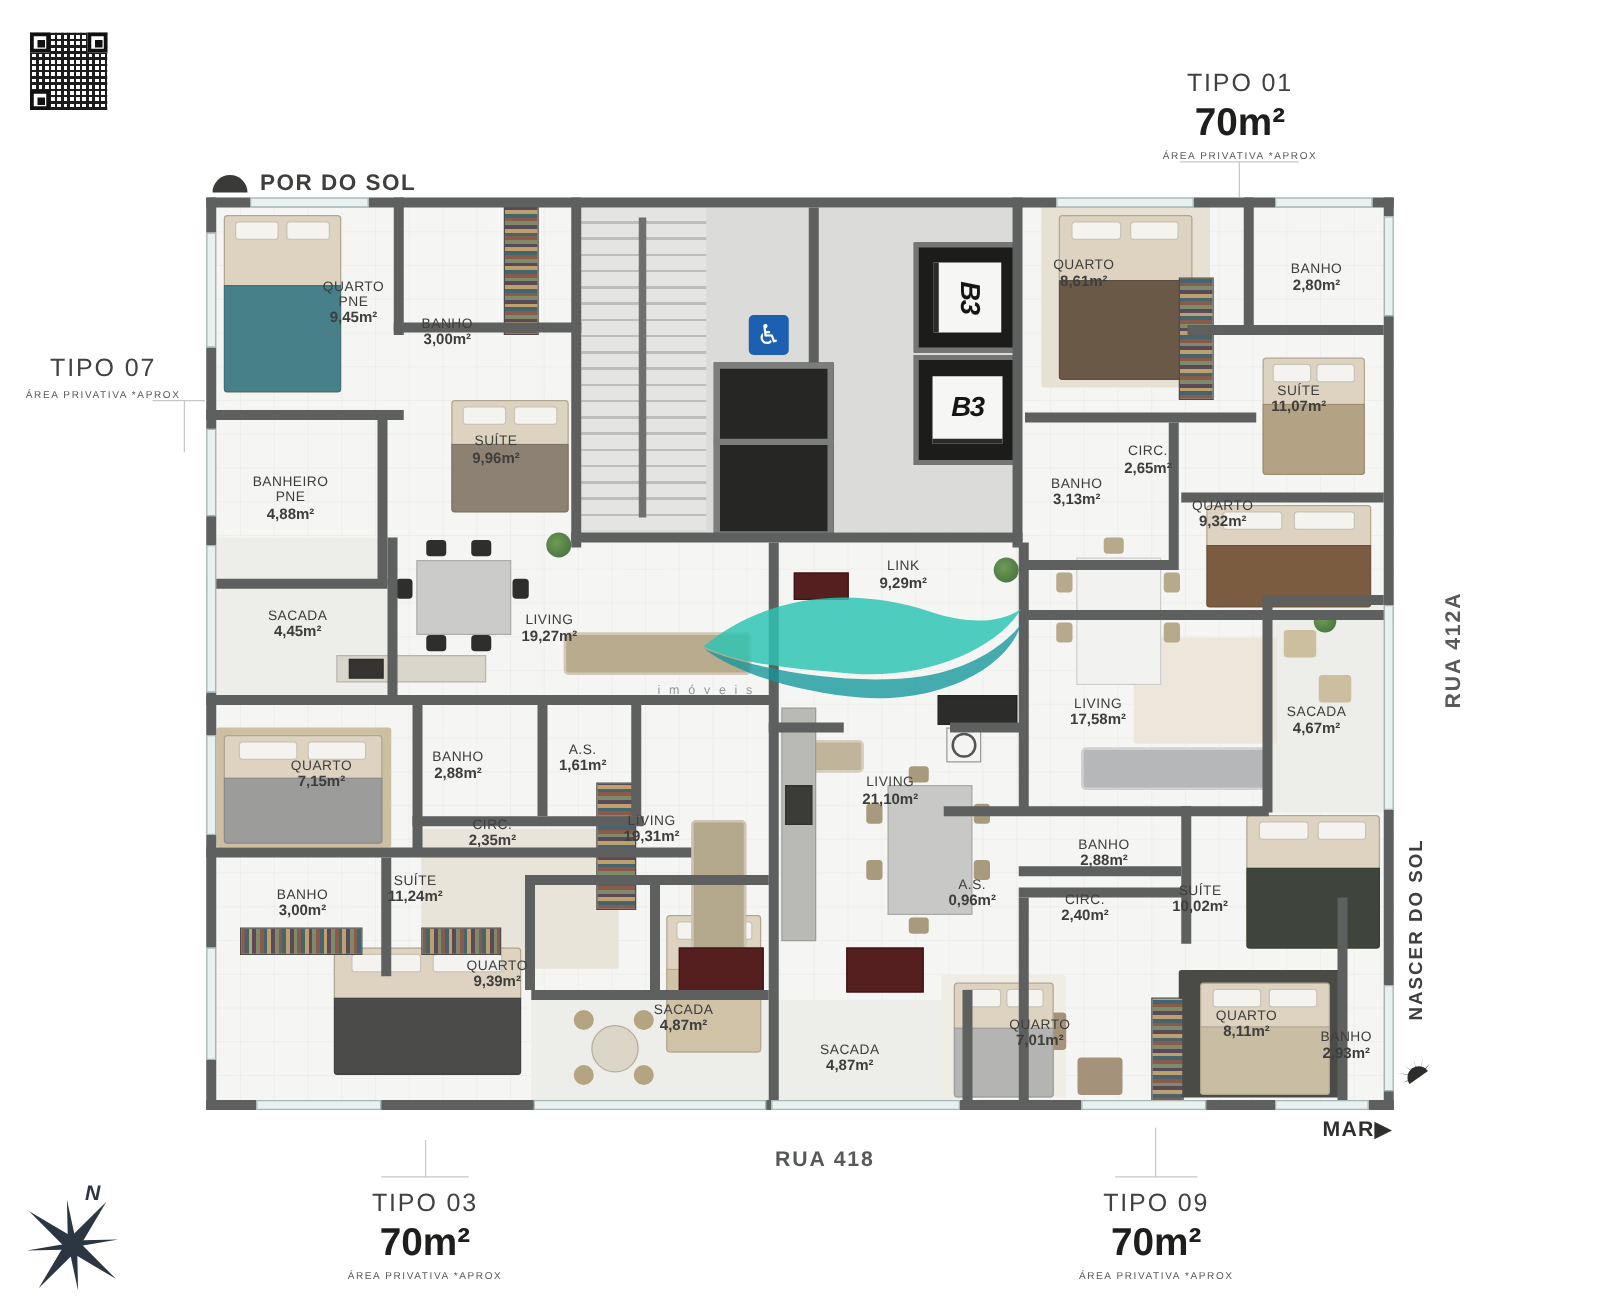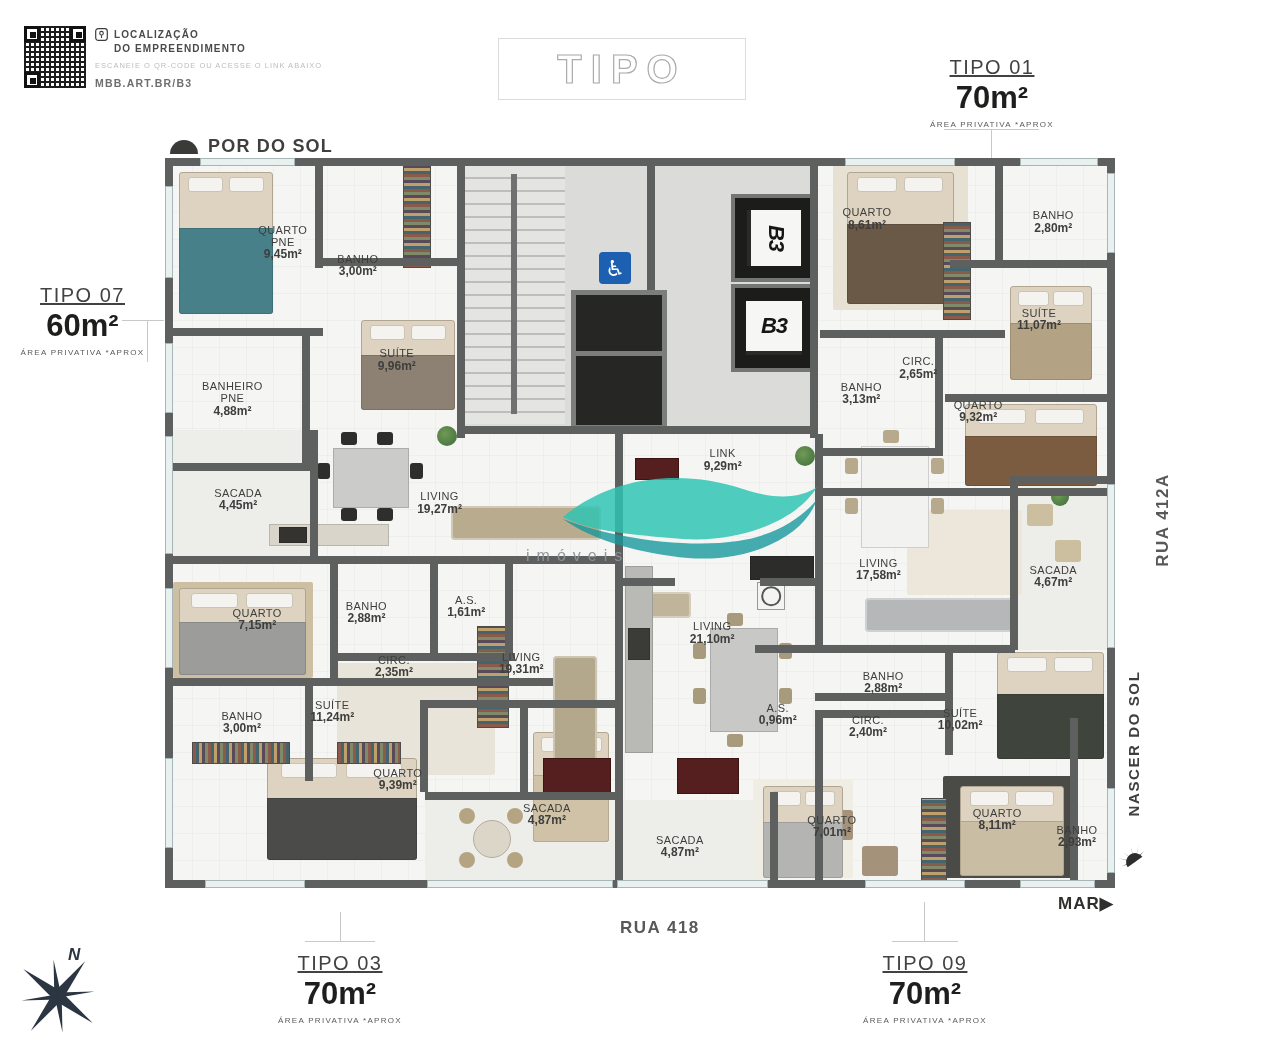--- a/index.html
+++ b/index.html
@@ -17,21 +17,21 @@
   .qrsub{font-size:7.5px;letter-spacing:1px;color:#bcbcbc;margin-top:6px;}
   .qrlink{font-size:10.5px;letter-spacing:1.2px;color:#6d6e70;margin-top:7px;font-weight:700;}
   .pin{display:inline-block;vertical-align:-3px;margin-right:6px;}
 
   .tipobox{position:absolute;left:498px;top:38px;width:246px;height:60px;border:1px solid #dcdcdc;
       display:flex;align-items:center;justify-content:center;}
   .tipobox span{font-size:40px;font-weight:800;letter-spacing:9px;color:#ffffff;
       -webkit-text-stroke:1.2px #ababab;}
 
   .ulabel{position:absolute;text-align:center;color:#3c3c3b;width:180px;}
-  .ulabel .nm{font-size:20px;letter-spacing:1.5px;color:#424241;text-decoration:underline;}
+  .ulabel .nm{font-size:20px;letter-spacing:1.5px;color:#424241;}
   .ulabel .ar{font-size:31px;font-weight:800;color:#1e1e1d;margin-top:1px;}
   .ulabel .nt{font-size:8px;letter-spacing:1.3px;color:#58595b;margin-top:4px;}
 
   .leader{position:absolute;background:#c8c8c8;}
 
   .street{position:absolute;font-size:17px;font-weight:700;color:#58595b;letter-spacing:1.5px;}
   .orient{position:absolute;font-size:16px;font-weight:800;color:#3f3f3e;letter-spacing:1.2px;}
   .rot{transform:rotate(-90deg);transform-origin:center;}
 
   
@@ -75,69 +75,53 @@
 
   .rlabel{position:absolute;transform:translate(-50%,-50%);text-align:center;color:#3e3e3d;
       line-height:1.12;z-index:40;white-space:pre-line;}
   .rlabel .nm{font-size:11px;letter-spacing:.4px;}
   .rlabel .ar{font-size:12px;font-weight:700;}
 
   
   #wm{position:absolute;left:438px;top:455px;width:380px;height:150px;z-index:60;pointer-events:none;}
   #wm .brand{position:absolute;left:0;top:10px;font-size:72px;font-weight:800;color:#2a76b5;opacity:.88;
       letter-spacing:-2px;}
-  #wm .sub{position:absolute;left:88px;top:92px;font-size:16px;letter-spacing:7px;color:#8d939a;opacity:.95;}
+  #wm .sub{position:absolute;left:88px;top:92px;font-size:10px;letter-spacing:7px;color:#8d939a;opacity:.95;}
   #wm svg{position:absolute;left:115px;top:0px;opacity:.92;}
 
   .sun-set{position:absolute;width:28px;height:14px;background:#3a3a38;border-radius:14px 14px 0 0;}
   .mar{position:absolute;font-size:17px;font-weight:800;color:#2f2f2e;letter-spacing:1px;}
 </style>
 </head>
 <body>
 <div id="stage">
 
 <div class="qr">
   <div class="fp" style="left:0;top:0">
         <i></i>
       </div>
   <div class="fp" style="right:0;top:0">
         <i></i>
       </div>
   <div class="fp" style="left:0;bottom:0">
         <i></i>
       </div>
 </div>
-<div class="qrtext">
-  <div class="qrtitle">
-    <svg class="pin" width="13" height="13" viewBox="0 0 13 13">
-          <rect x="0.7" y="0.7" width="11.6" height="11.6" rx="2.5" fill="none" stroke="#3d3d3c" stroke-width="1.2"></rect>
-          <circle cx="6.5" cy="5.2" r="1.8" fill="none" stroke="#3d3d3c" stroke-width="1.1"></circle>
-          <path d="M6.5 7.2 L6.5 10" stroke="#3d3d3c" stroke-width="1.1"></path>
-        </svg><span>LOCALIZAÇÃO</span><br>
-    <span style="margin-left:19px">DO EMPREENDIMENTO</span>
-  </div>
-  <div class="qrsub">ESCANEIE O QR-CODE OU ACESSE O LINK ABAIXO</div>
-  <div class="qrlink">MBB.ART.BR/B3</div>
-</div>
-
-<div class="tipobox">
-  <span>TIPO</span>
-</div>
+
 
 <div class="ulabel" style="left:902px;top:56px">
   <div class="nm">TIPO 01</div>
   <div class="ar">70m²</div>
   <div class="nt">ÁREA PRIVATIVA *APROX</div>
 </div>
 <div class="leader" style="left:944px;top:129px;width:95px;height:1px"></div>
 <div class="leader" style="left:991px;top:129px;width:1px;height:29px"></div>
 
 <div class="ulabel" style="left:0px;top:284px;width:165px">
   <div class="nm">TIPO 07</div>
-  <div class="ar">60m²</div>
   <div class="nt">ÁREA PRIVATIVA *APROX</div>
 </div>
 <div class="leader" style="left:122px;top:320px;width:42px;height:1px"></div>
 <div class="leader" style="left:147px;top:320px;width:1px;height:42px"></div>
 
 <div class="ulabel" style="left:250px;top:952px">
   <div class="nm">TIPO 03</div>
   <div class="ar">70m²</div>
   <div class="nt">ÁREA PRIVATIVA *APROX</div>
 </div>

